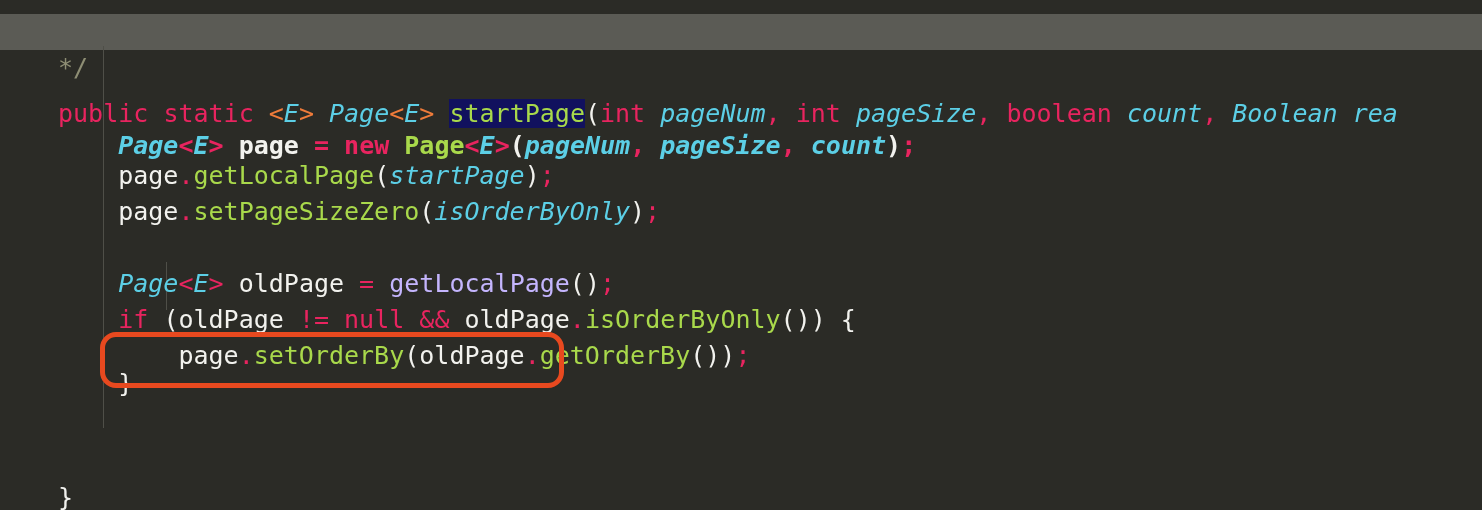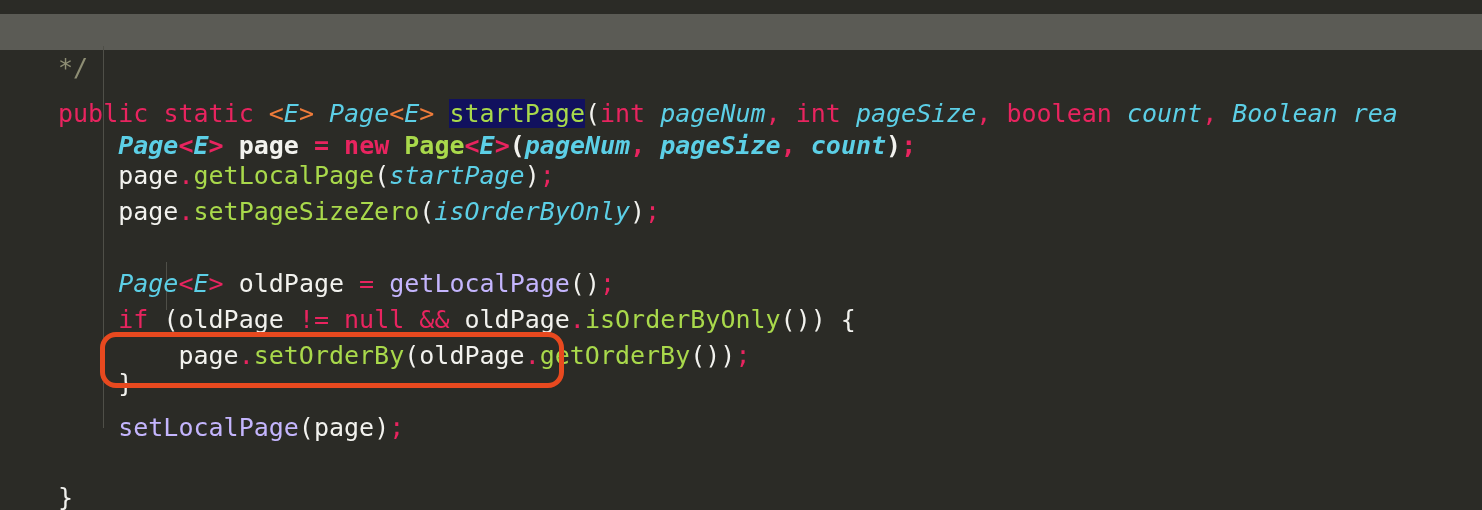--- a/index.html
+++ b/index.html
@@ -156,23 +156,20 @@
     <div class="line" style="top:266px;">
       <span class="line-inner"><span class="plain">        </span><span class="plain">page</span><span class="punct">.</span><span class="meth">setOrderBy</span><span class="plain">(</span><span class="plain">oldPage</span><span class="punct">.</span><span class="meth">getOrderBy</span><span class="plain">(</span><span class="plain">)</span><span class="plain">)</span><span class="punct">;</span></span>
     </div>
 
     
     <div class="line" style="top:294px;">
       <span class="line-inner"><span class="plain">    </span><span class="plain">}</span></span>
     </div>
 
     
-    <div class="line" style="top:338px;">
-      <span class="line-inner"><span class="plain">    </span><span class="dim">setLocalPage</span><span class="plain">(</span><span class="plain">page</span><span class="plain">)</span><span class="punct">;</span></span>
-    </div>
 
     
 
     
     <div class="line" style="top:408px;">
       <span class="line-inner"><span class="plain">}</span></span>
     </div>
 
     
     <div class="line" style="top:478px;">

